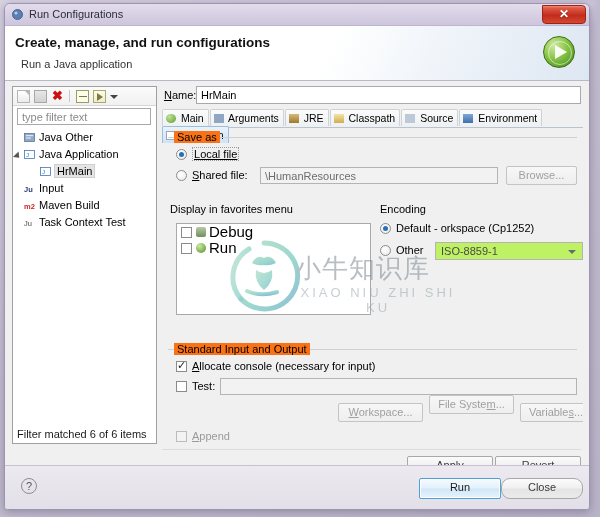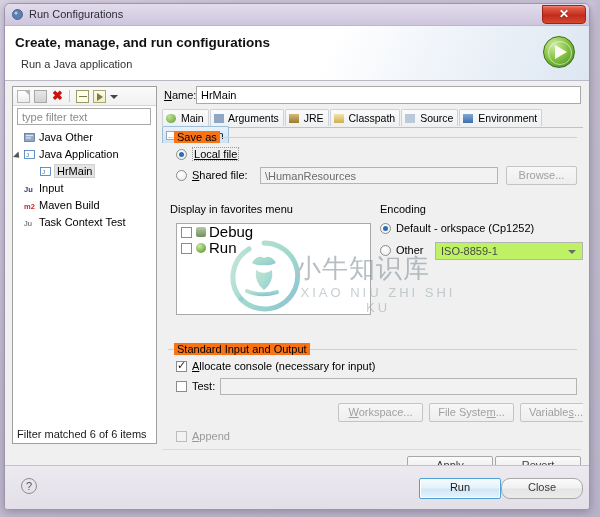--- a/index.html
+++ b/index.html
@@ -555,21 +555,21 @@
           <div class="gtitle">Standard Input and Output</div>
 
           <div class="check on" style="left:8px; top:12px;"></div>
           <span class="ctl-label" style="left:24px; top:11px;"><u>A</u>llocate console (necessary for input)</span>
 
           <div class="check" style="left:8px; top:32px;"></div>
           <span class="ctl-label" style="left:24px; top:31px;">Test:</span>
           <div class="textfield" style="left:52px; top:29px; width:357px;"></div>
 
           <div class="button disabled" style="left:170px; top:54px; width:85px;"><u>W</u>orkspace...</div>
-          <div class="button disabled" style="left:261px; top:54px; width:85px;">File Syste<u>m</u>...</div>
+          <div class="button disabled" style="left:261px; top:46px; width:85px;">File Syste<u>m</u>...</div>
           <div class="button disabled" style="left:352px; top:54px; width:85px; width:72px;">Variable<u>s</u>...</div>
         </div>
 
         <div class="check dim" style="left:14px; top:304px;"></div>
         <span class="ctl-label disabled" style="left:30px; top:303px;"><u>A</u>ppend</span>
 
       </div>
     </div>
 
     <div id="applybar">

